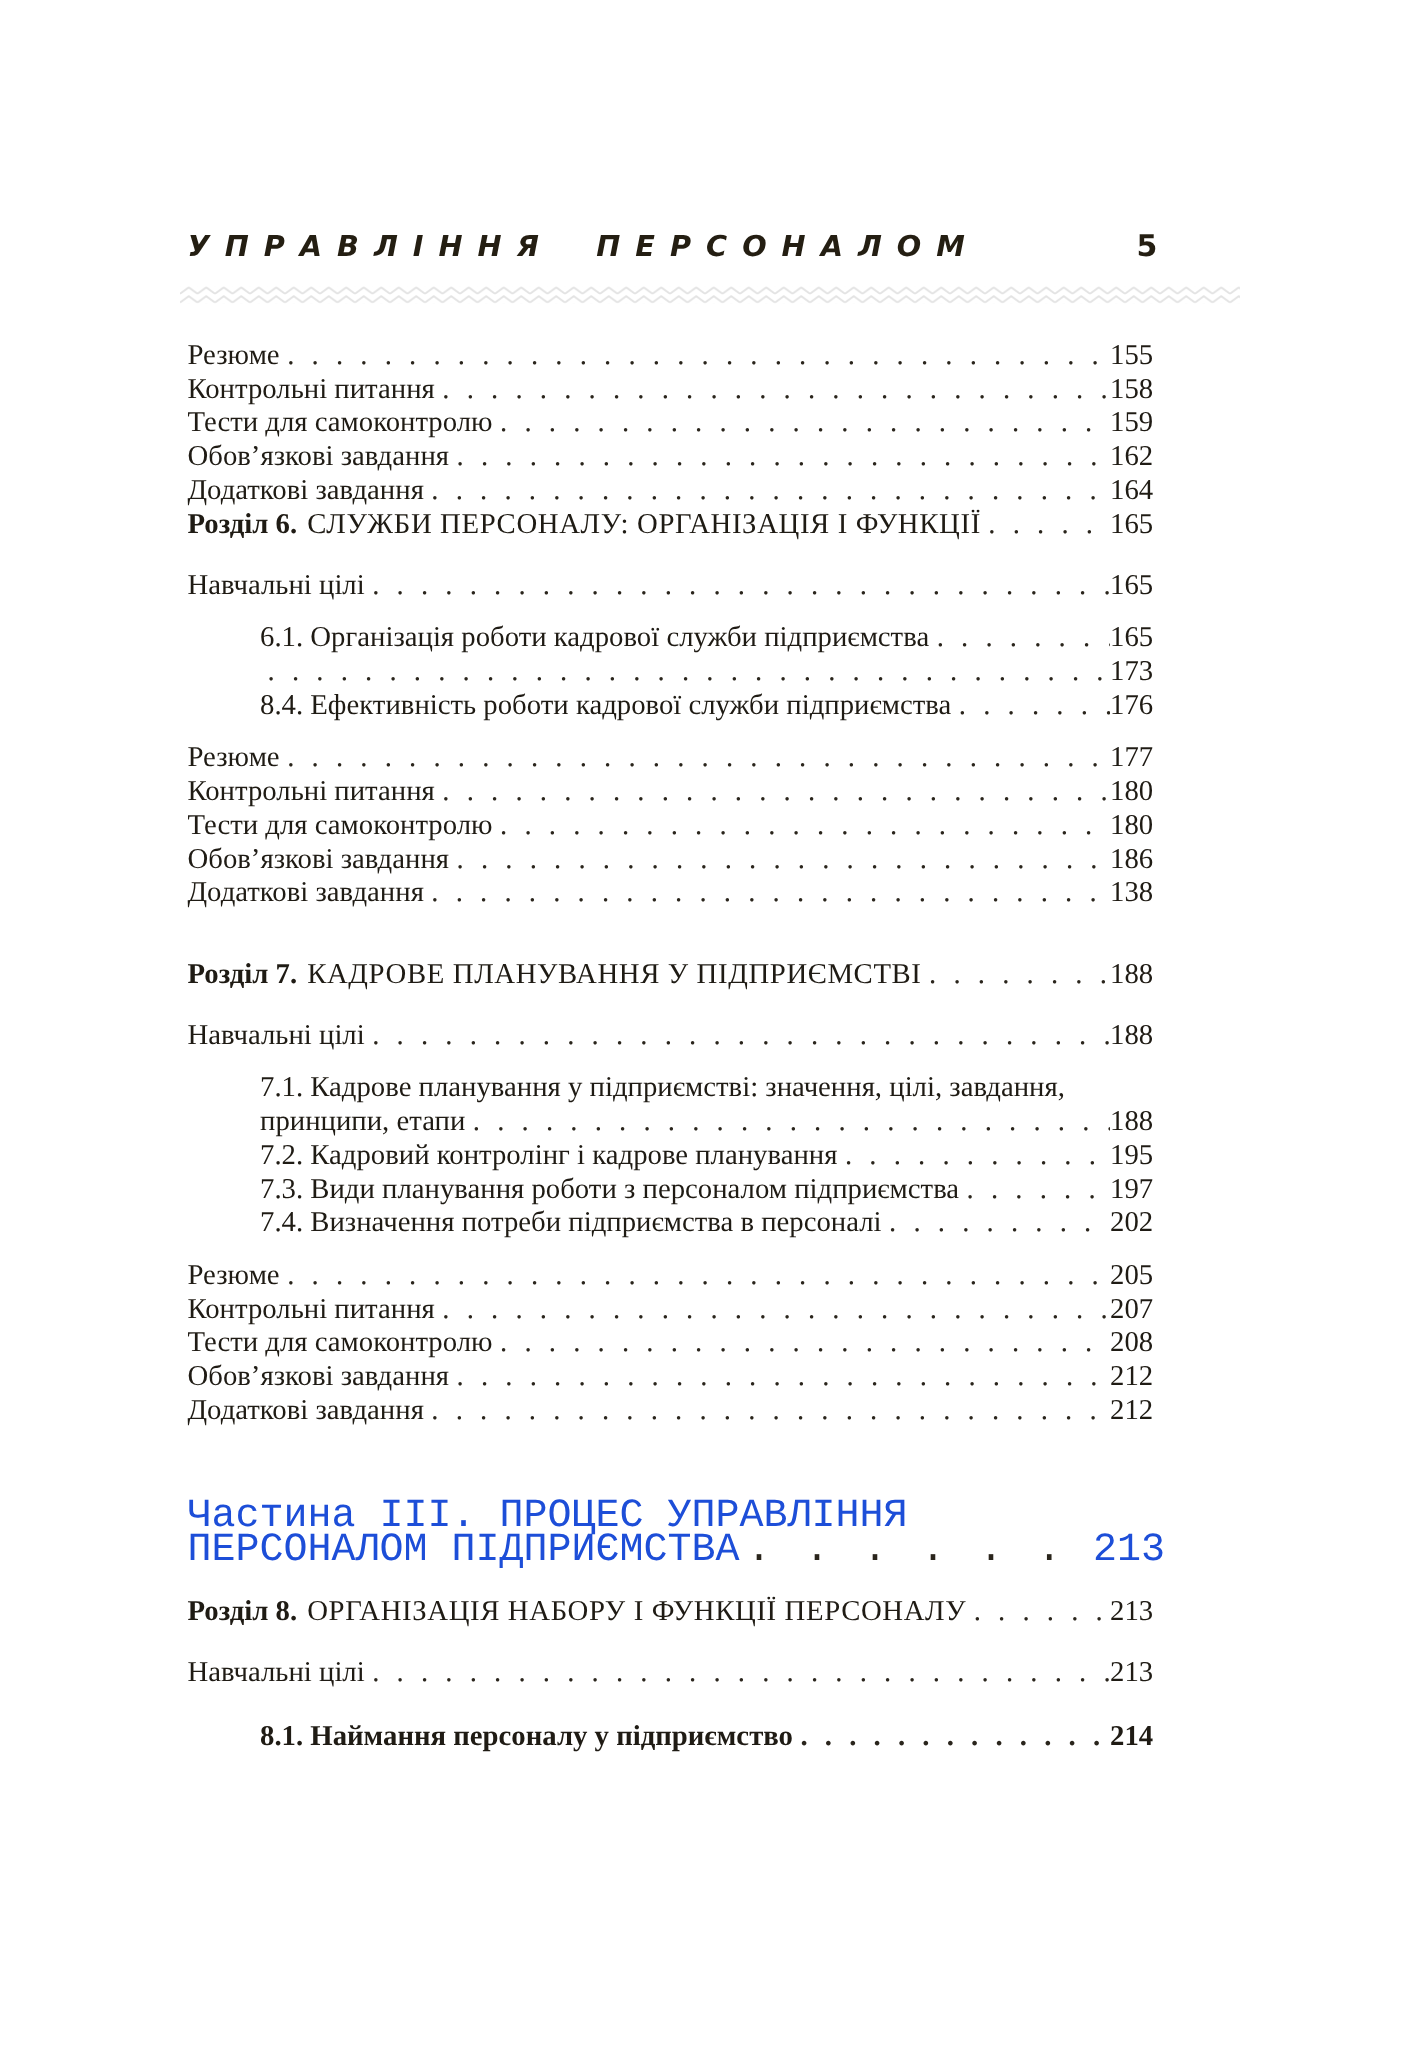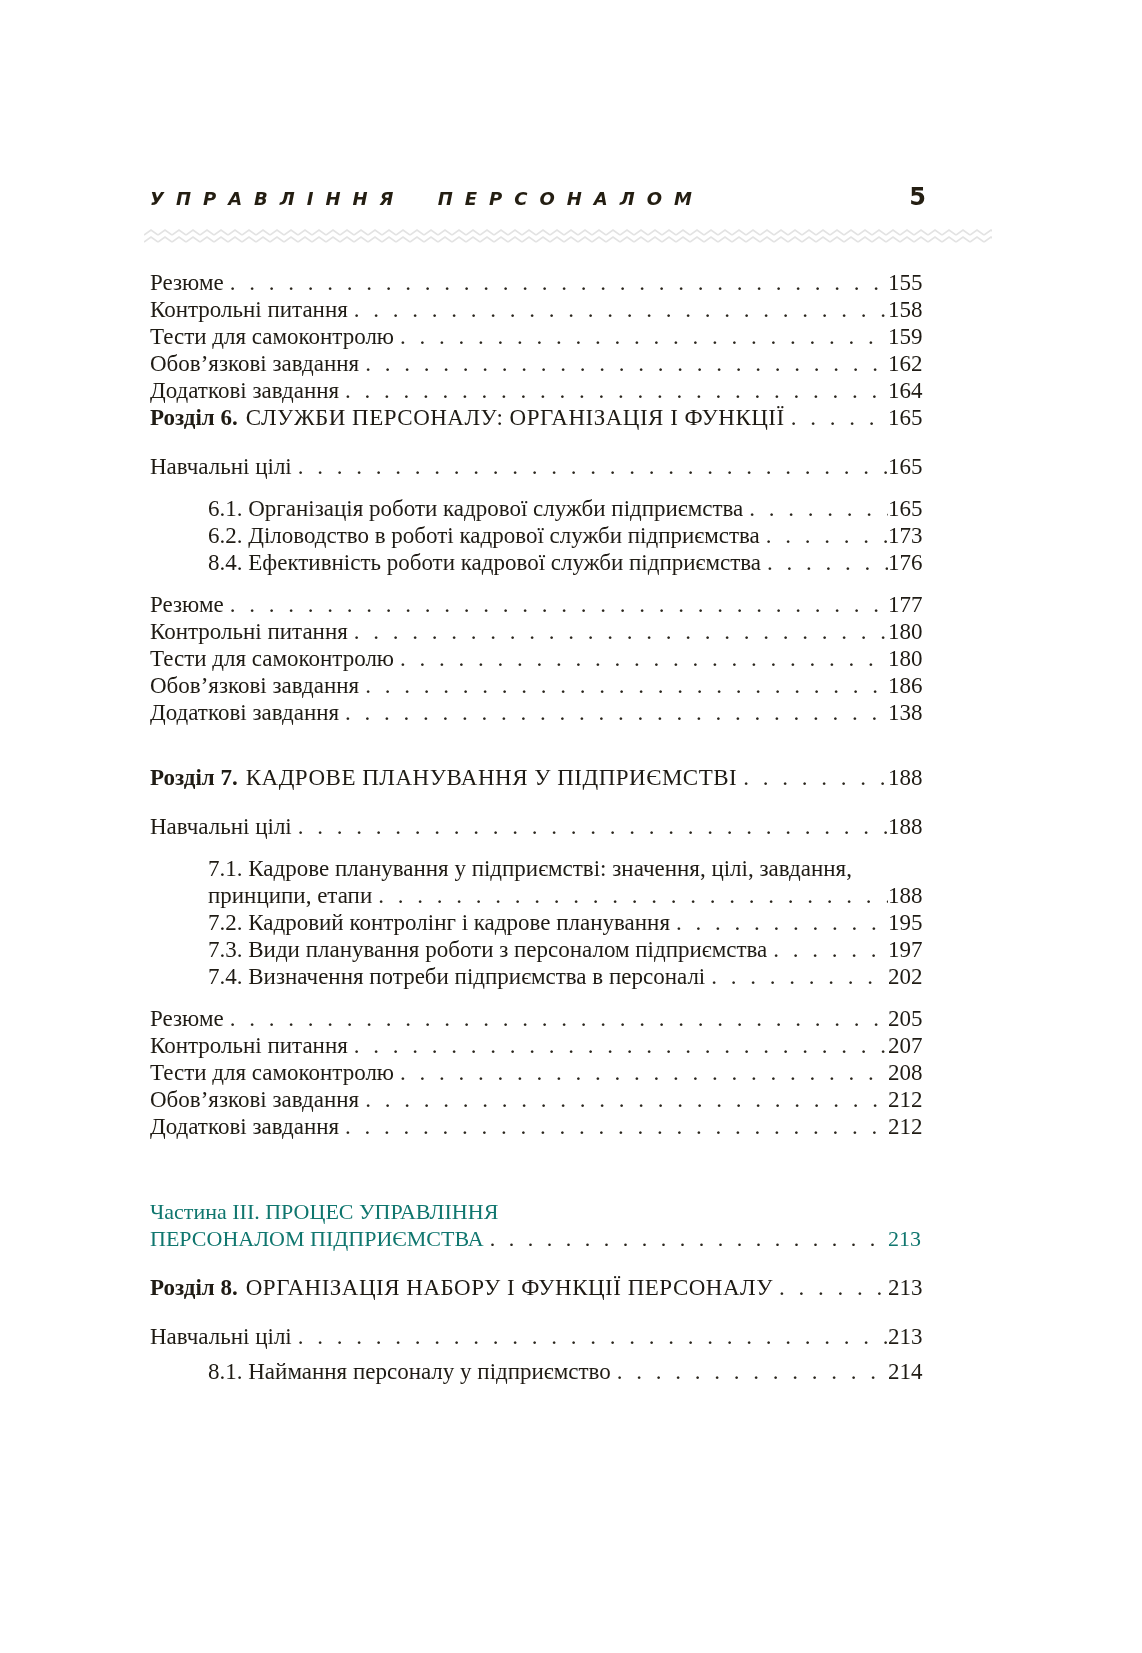--- a/index.html
+++ b/index.html
@@ -24,21 +24,21 @@
   .running-head {
     display: flex;
     justify-content: space-between;
     align-items: baseline;
     height: 32px;
   }
   .book-title {
     font-family: "DejaVu Sans", sans-serif;
     font-style: italic;
     font-weight: 600;
-    font-size: 18px;
+    font-size: 23px;
     letter-spacing: 12px;
     word-spacing: 14px;
     color: #241e12;
     white-space: nowrap;
   }
   .page-number {
     font-family: "DejaVu Sans", sans-serif;
     font-weight: 700;
     font-size: 24px;
     color: #241e12;
@@ -76,24 +76,24 @@
     flex: 0 0 auto;
     min-width: 44px;
     text-align: left;
   }
   .sub { padding-left: 58px; }
   .cont-line { padding-left: 58px; }
   .chapter .prefix { font-weight: 700; padding-right: 8px; }
   .chapter .label { letter-spacing: 0.5px; }
   .full-line { white-space: nowrap; }
   .part-heading {
-    font-family: Liberation Serif, serif;
-    font-size: 22px;
+    font-family: Liberation Mono, monospace;
+    font-size: 32px;
     line-height: 27px;
-    color: #0f766e;
+    color: #1d4ed8;
   }
 </style>
 </head>
 <body>
 
 <div class="page">
 
   <div class="running-head">
     <span class="book-title">УПРАВЛІННЯ ПЕРСОНАЛОМ</span>
     <span class="page-number">5</span>
@@ -161,21 +161,20 @@
       </div>
       <div style="margin-top: 15px;">
         <div class="row sub">
           <span class="label">6.1. Організація роботи кадрової служби підприємства</span>
           <span class="dots"></span>
           <span class="pg">165</span>
         </div>
       </div>
       <div>
         <div class="row sub">
-          <span class="label">6.2. Діловодство в роботі кадрової служби підприємства</span>
           <span class="dots"></span>
           <span class="pg">173</span>
         </div>
       </div>
       <div>
         <div class="row sub">
           <span class="label">8.4. Ефективність роботи кадрової служби підприємства</span>
           <span class="dots"></span>
           <span class="pg">176</span>
         </div>
@@ -310,21 +309,21 @@
           <span class="pg">213</span>
         </div>
       </div>
       <div style="margin-top: 22px;">
         <div class="row">
           <span class="label">Навчальні цілі</span>
           <span class="dots"></span>
           <span class="pg">213</span>
         </div>
       </div>
-      <div style="margin-top: 8px;">
+      <div style="margin-top: 24px; font-weight: bold;">
         <div class="row sub">
           <span class="label">8.1. Наймання персоналу у підприємство</span>
           <span class="dots"></span>
           <span class="pg">214</span>
         </div>
       </div>
     </div>
 
 </div>
 

